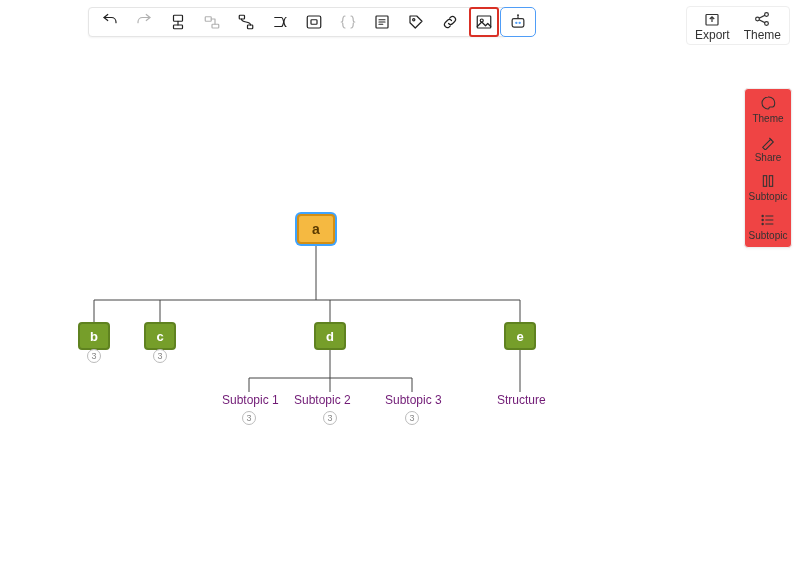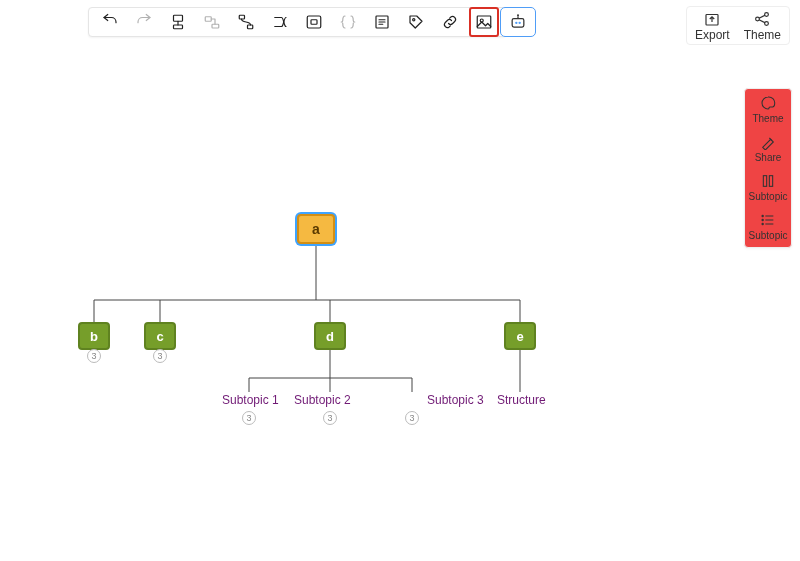--- a/index.html
+++ b/index.html
@@ -214,17 +214,17 @@
   <div class="node green" style="left:504px; top:322px;">
     <span>e</span>
   </div>
 
   <div class="leaf-label" style="left:222px; top:393px;">Subtopic 1</div>
   <div class="badge" style="left:242px; top:411px;">3</div>
 
   <div class="leaf-label" style="left:294px; top:393px;">Subtopic 2</div>
   <div class="badge" style="left:323px; top:411px;">3</div>
 
-  <div class="leaf-label" style="left:385px; top:393px;margin-left:42px;">Subtopic 3</div>
+  <div class="leaf-label" style="left:385px; top:393px;">Subtopic 3</div>
   <div class="badge" style="left:405px; top:411px;">3</div>
 
   <div class="leaf-label" style="left:497px; top:393px;">Structure</div>
 </div>
 
 </body></html>

